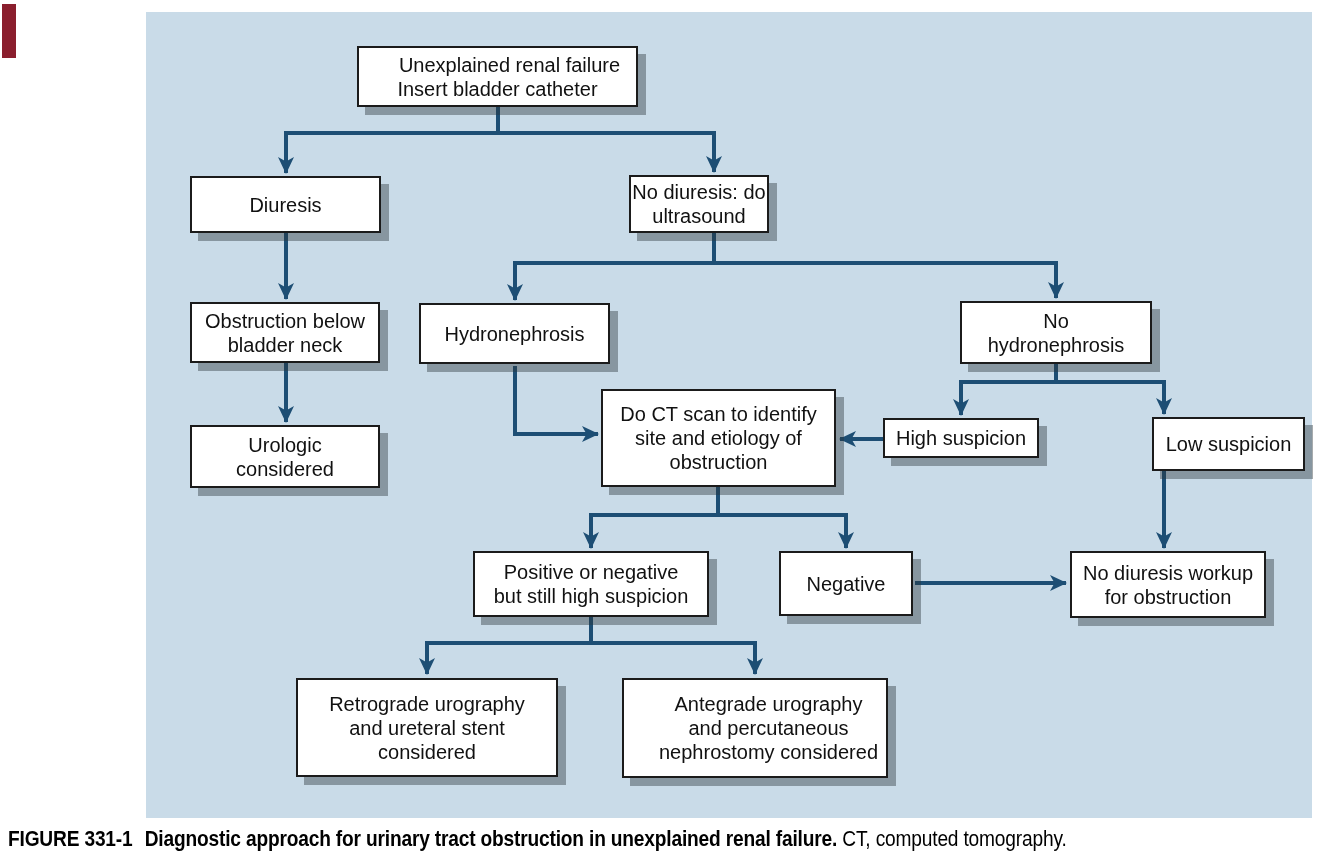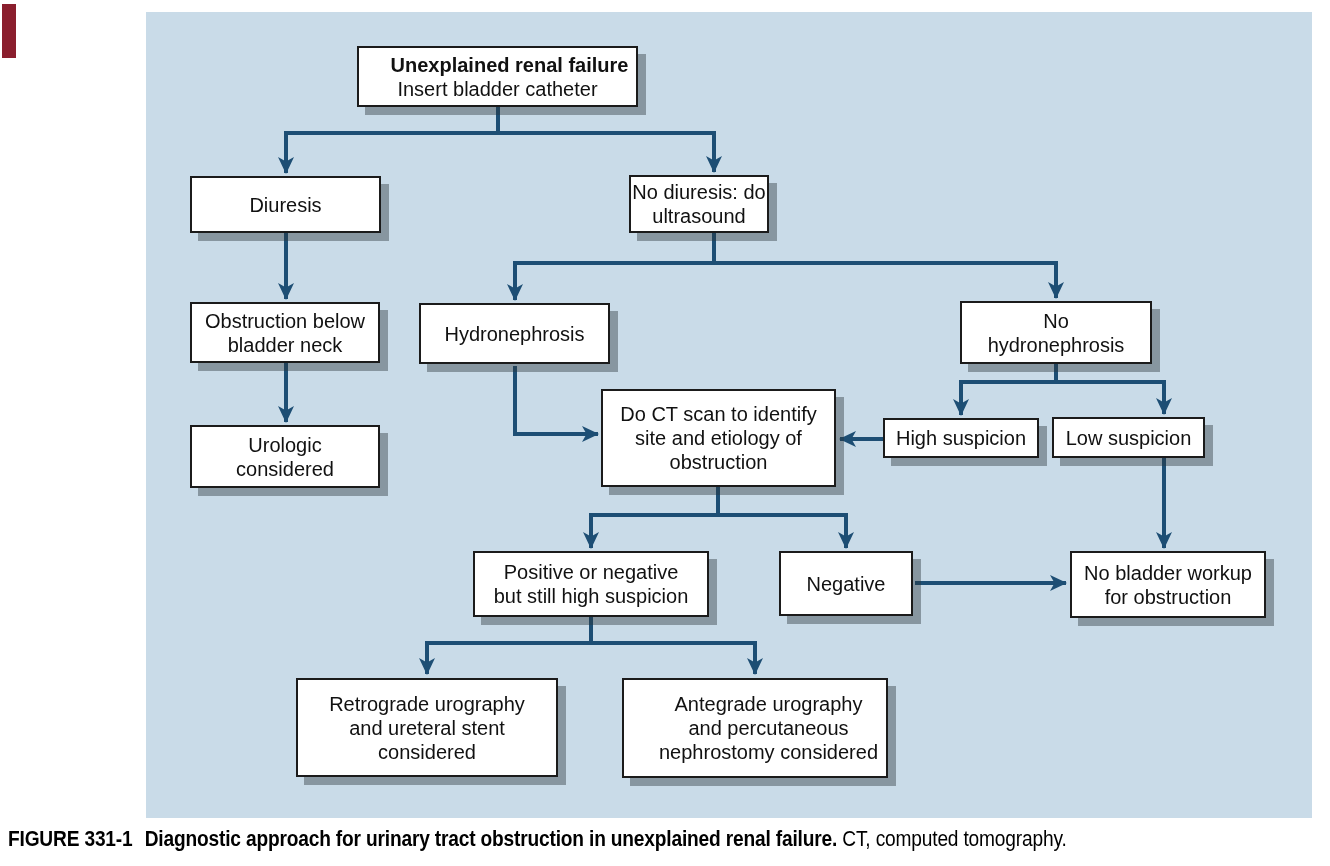--- a/index.html
+++ b/index.html
@@ -59,33 +59,33 @@
     flex-direction: column;
     align-items: center;
     justify-content: center;
     text-align: center;
     font-size: 20px;
     line-height: 1.2;
     color: #111111;
     padding: 2px 4px;
   }
   .node .ln { display: block; white-space: nowrap; }
-  .node .ln.b { font-weight: bold; padding-left: 24px; }
+  .node .ln.b { font-weight: normal; padding-left: 24px; }
 
   
   #n-unexplained        { left: 357px;  top: 46px;  width: 281px; height: 61px; }
   #n-diuresis           { left: 190px;  top: 176px; width: 191px; height: 57px; }
   #n-no-diuresis        { left: 629px;  top: 175px; width: 140px; height: 58px; }
   #n-obstruction        { left: 190px;  top: 302px; width: 190px; height: 61px; }
   #n-urologic           { left: 190px;  top: 425px; width: 190px; height: 63px; }
   #n-hydronephrosis     { left: 419px;  top: 303px; width: 191px; height: 61px; }
   #n-no-hydronephrosis  { left: 960px;  top: 301px; width: 192px; height: 63px; }
   #n-ct-scan            { left: 601px;  top: 389px; width: 235px; height: 98px; }
   #n-high-suspicion     { left: 883px;  top: 418px; width: 156px; height: 40px; }
-  #n-low-suspicion      { left: 1052px; top: 417px; width: 153px; height: 41px; }
+  #n-low-suspicion      { left: 1152px; top: 417px; width: 153px; height: 54px; }
   #n-pos-neg            { left: 473px;  top: 551px; width: 236px; height: 66px; }
   #n-negative           { left: 779px;  top: 551px; width: 134px; height: 65px; }
   #n-no-workup          { left: 1070px; top: 551px; width: 196px; height: 67px; }
   #n-retrograde         { left: 296px;  top: 678px; width: 262px; height: 99px; }
   #n-antegrade          { left: 622px;  top: 678px; width: 266px; height: 100px; padding-left: 31px; }
 
   #caption {
     position: absolute;
     left: 8px;
     top: 826px;
@@ -203,21 +203,21 @@
   <div class="node" id="n-pos-neg">
     <span class="ln">Positive or negative</span>
     <span class="ln">but still high suspicion</span>
   </div>
 
   <div class="node" id="n-negative">
     <span class="ln">Negative</span>
   </div>
 
   <div class="node" id="n-no-workup">
-    <span class="ln">No bladder workup</span>
+    <span class="ln">No diuresis workup</span>
     <span class="ln">for obstruction</span>
   </div>
 
   <div class="node" id="n-retrograde">
     <span class="ln">Retrograde urography</span>
     <span class="ln">and ureteral stent</span>
     <span class="ln">considered</span>
   </div>
 
   <div class="node" id="n-antegrade">

